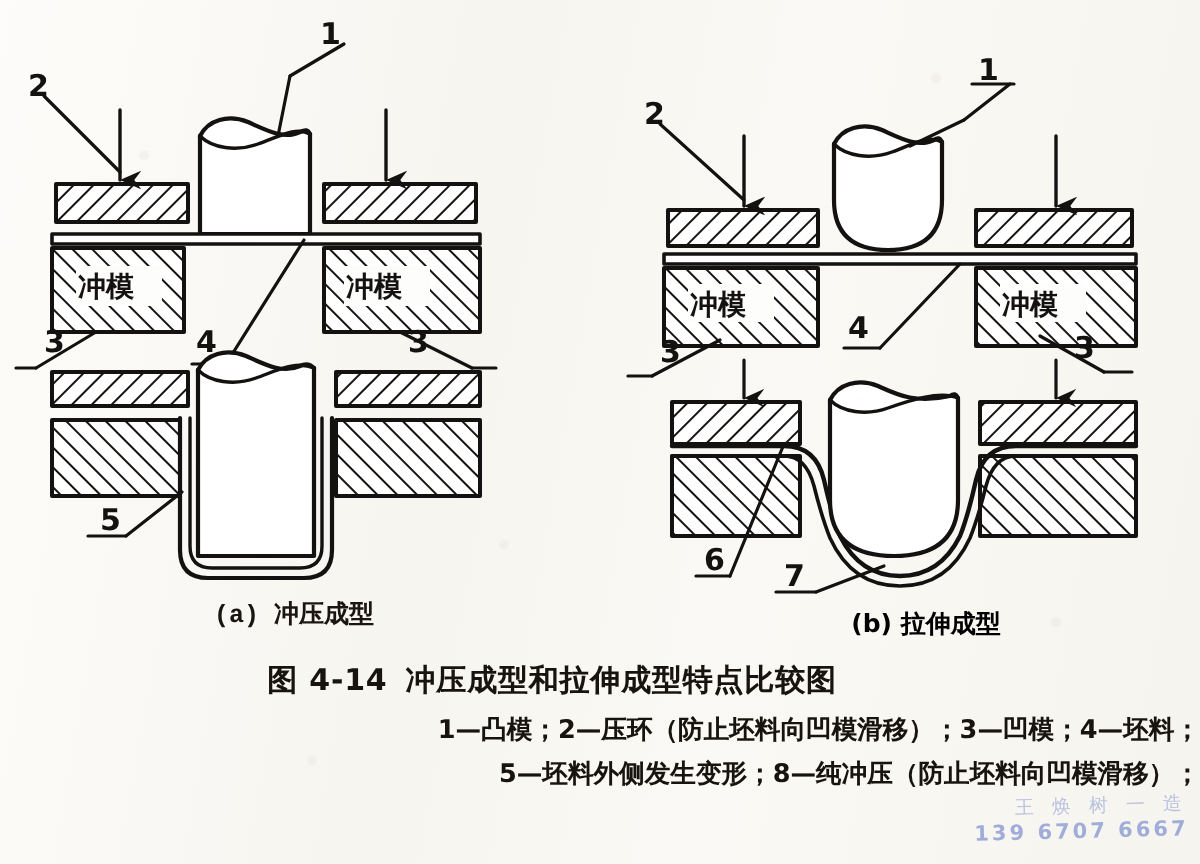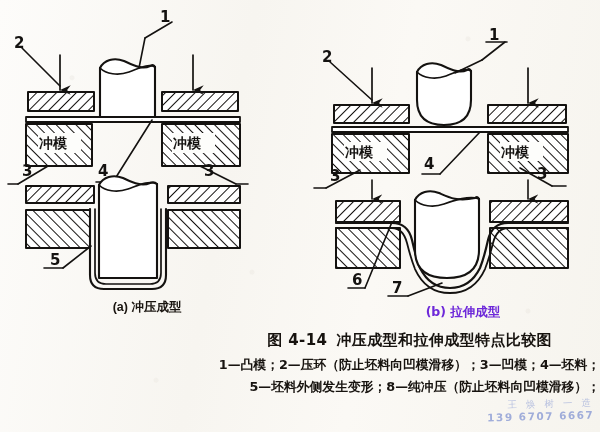--- a/index.html
+++ b/index.html
@@ -34,46 +34,46 @@
     pointer-events: none;
   }
   svg#diagram {
     position: absolute;
     left: 0; top: 0;
   }
   .caption-block {
     position: absolute;
     left: 0;
     width: 552px;
-    text-align: right;
+    text-align: center;
     color: #17130f;
     font-family: "DejaVu Sans", sans-serif;
     font-weight: bold;
     letter-spacing: 0.4px;
   }
   #sub-a {
     position: absolute;
     left: 62px;
     top: 299px;
     width: 170px;
     text-align: center;
     font-size: 12.5px;
     font-weight: bold;
     color: #1a1510;
-    font-family: Liberation Sans, sans-serif;
+    font-family: Liberation Mono, monospace;
   }
   #sub-b {
     position: absolute;
     left: 378px;
     top: 304px;
     width: 170px;
     text-align: center;
     font-size: 12.5px;
     font-weight: bold;
-    color: #6d28d9;
+    color: #000000;
     font-family: "DejaVu Sans", sans-serif;
   }
   #fig-title {
     top: 331px;
     font-size: 15px;
   }
   #fig-title .fig-num {
     font-weight: bold;
     margin-right: 9px;
   }

